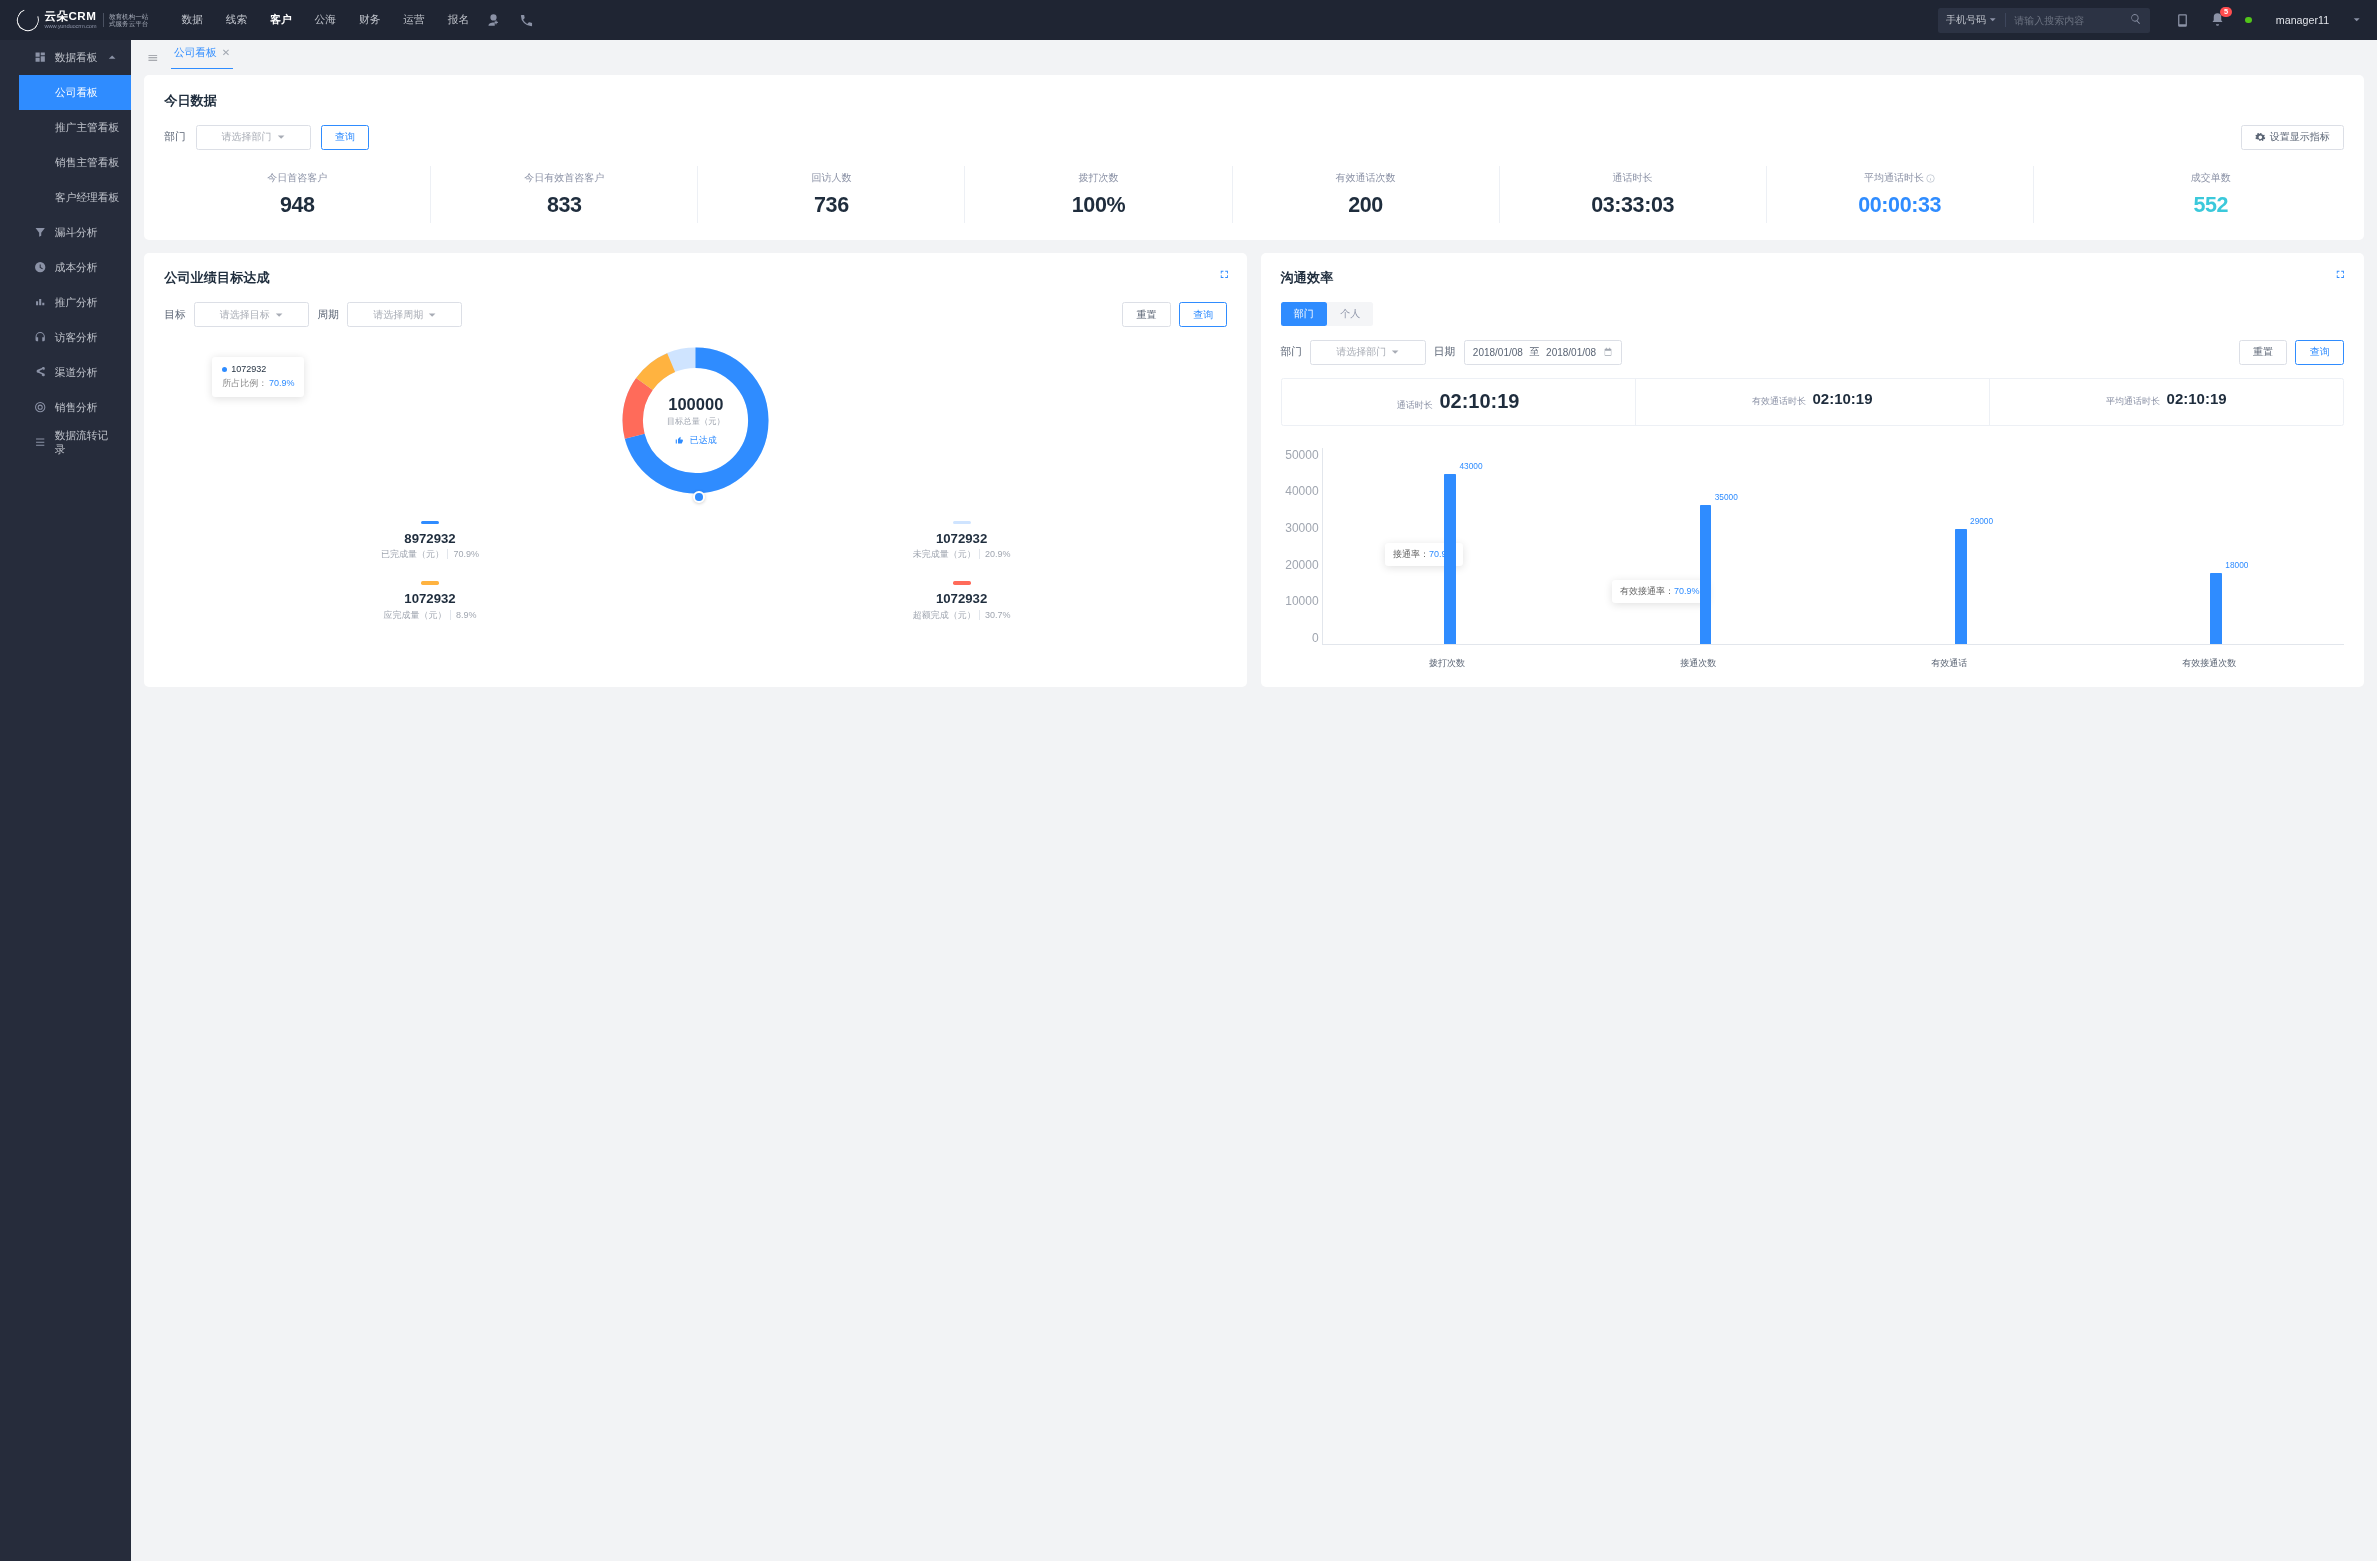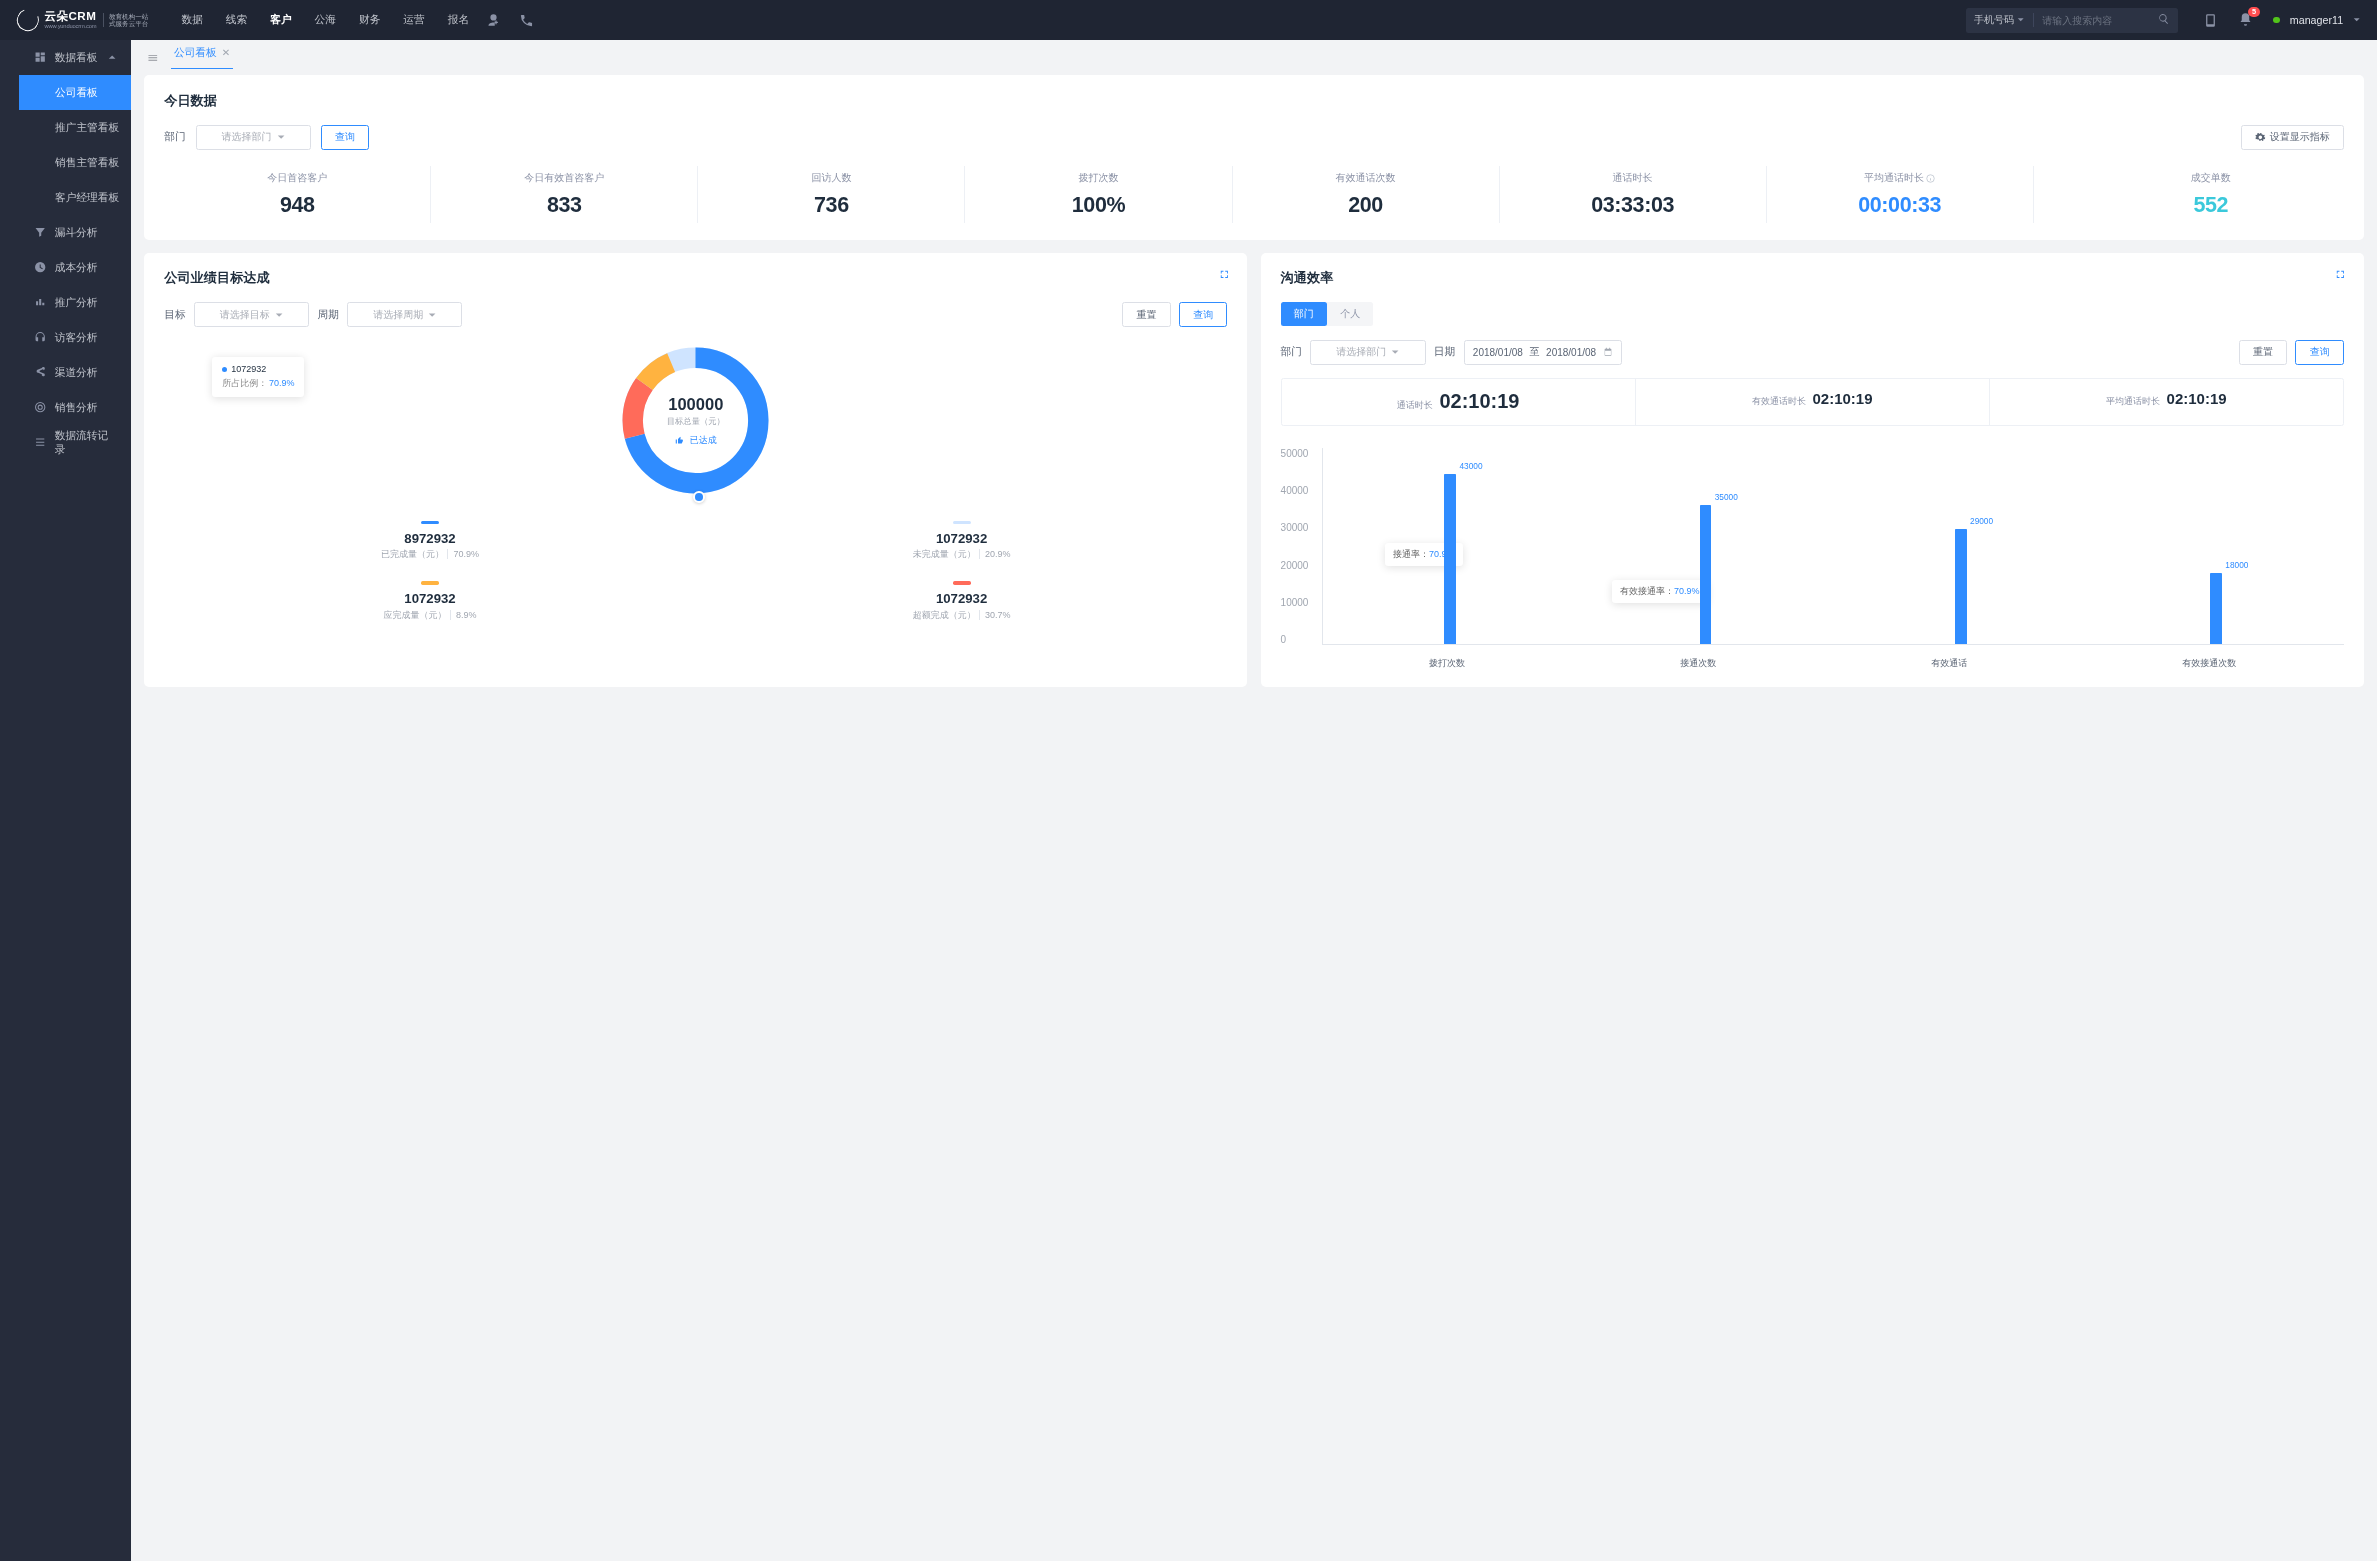--- a/index.html
+++ b/index.html
@@ -20,21 +20,21 @@
 .hicon { width: 15px; height: 15px; fill: #8b92a6; }
 .spacer { flex: 1; }
 .search-wrap { display: flex; align-items: center; background: #2c3344; border-radius: 2.5px; height: 25px; }
 .search-sel { display: flex; align-items: center; gap: 3.3px; padding: 0 8.3px; border-right: 0.8px solid #3e465c; font-size: 10px; }
 .search-input { background: transparent; border: none; color: #c0c4cc; padding: 0 8.3px; width: 116px; font-size: 10px; outline: none; }
 .search-input::placeholder { color: #6b7280; }
 .search-btn { padding: 0 8.3px; }
 .right-icons { display: flex; align-items: center; gap: 20px; margin-left: 25px; }
 .bell-wrap { position: relative; }
 .badge { position: absolute; top: -5px; right: -6.6px; background: #ff4d4f; color: #fff; font-size: 7.4px; border-radius: 6.6px; padding: 0.8px 3.3px; min-width: 11.6px; text-align: center; font-weight: 600; }
-.user { display: flex; align-items: center; gap: 10px; font-size: 10.7px; color: #e0e3e9; }
+.user { display: flex; align-items: center; gap: 24px; font-size: 10.7px; color: #e0e3e9; }
 .status-dot { width: 6.6px; height: 6.6px; background: #52c41a; border-radius: 50%; }
 
 
 .body { display: flex; height: calc(100vh - 40px); }
 .sidebar { width: 131px; background: #262c3b; color: #c0c4cc; overflow-y: auto; font-size: 10.7px; padding-left: 19px; }
 .side-item { display: flex; align-items: center; gap: 8.3px; padding: 0 15px; height: 35px; cursor: pointer; }
 .side-item .sicon { width: 12.4px; height: 12.4px; fill: #8b92a6; flex-shrink: 0; }
 .side-item.group { justify-content: space-between; }
 .side-sub { padding-left: 36px; height: 35px; display: flex; align-items: center; cursor: pointer; }
 .side-sub.active { background: #2f8cff; color: #fff; }
@@ -100,21 +100,21 @@
 
 .stats-row { display: flex; margin-top: 13.2px; border: 0.8px solid #edf0f5; border-radius: 2.5px; }
 .stat { flex: 1; display: flex; align-items: baseline; justify-content: center; gap: 6.6px; padding: 11.6px 0; border-right: 0.8px solid #edf0f5; }
 .stat:last-child { border-right: none; }
 .stat .sl { font-size: 9px; color: #8b92a6; }
 .stat .sv { font-size: 15px; font-weight: 700; }
 .stat:first-child .sv { font-size: 20px; }
 
 .bar-chart { position: relative; height: 231px; margin-top: 13.2px; padding: 8.3px 0 0 41px; }
 .y-axis { position: absolute; left: 0; top: 8.3px; bottom: 25px; width: 38px; display: flex; flex-direction: column-reverse; justify-content: space-between; }
-.y-tick { font-size: 10px; color: #a0a6b0; }
+.y-tick { font-size: 12px; color: #a0a6b0; text-align: right; }
 .plot { position: absolute; left: 41px; right: 0; top: 8.3px; bottom: 25px; border-left: 0.8px solid #e2e6ec; border-bottom: 0.8px solid #e2e6ec; display: flex; justify-content: space-around; align-items: flex-end; }
 .bar-col { width: 11.6px; position: relative; }
 .bar { width: 100%; background: #2f8cff; border-radius: 0.8px 0.8px 0 0; }
 .bar-lbl { position: absolute; top: -13.2px; left: 15px; font-size: 8.3px; color: #2f8cff; white-space: nowrap; }
 .x-axis { position: absolute; left: 41px; right: 0; bottom: 0; display: flex; justify-content: space-around; }
 .x-tick { font-size: 9px; color: #5a6474; }
 .chart-tip { position: absolute; background: #fff; box-shadow: 0 1.7px 8.3px rgba(0,0,0,.12); border-radius: 3.3px; padding: 5px 8.3px; font-size: 9px; color: #666; }
 .chart-tip .tv { color: #2f8cff; }
 </style>
 </head>

